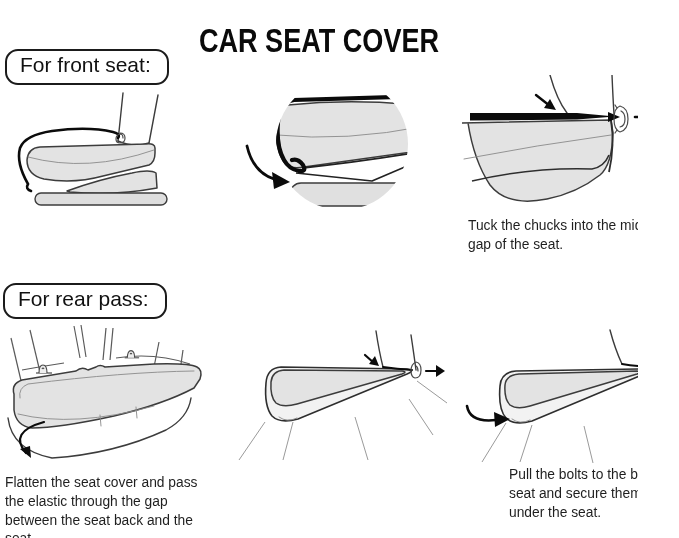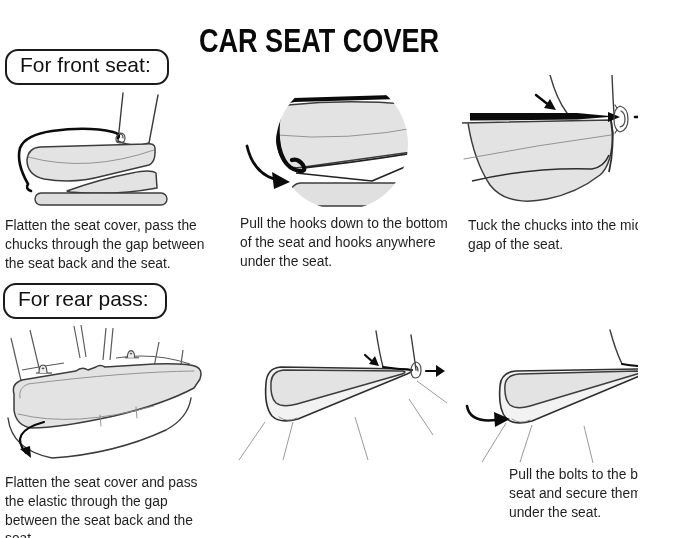--- a/index.html
+++ b/index.html
@@ -105,22 +105,20 @@
     <g>
       <path class="arrow" stroke-width="2.4" d="M74 20 L88 31"></path>
       <polygon class="head" points="82,33 94,35 88,24"></polygon>
     </g>
     <g>
       <path class="arrow" stroke-width="2.6" d="M173 42 L191 42"></path>
       <polygon class="head" points="188,35 199,42 188,49"></polygon>
     </g>
   </svg>
 
-  <p class="caption cap-f1">Flatten the seat cover, pass the chucks through the gap between the seat back and the seat.</p>
-  <p class="caption cap-f2">Pull the hooks down to the bottom of the seat and hooks anywhere under the seat.</p>
   <p class="caption cap-f3">Tuck the chucks into the middle gap of the seat.</p>
 
   <div class="seat-label label-rear">For rear pass:</div>
 
   <svg class="illu i4" width="222" height="144" viewBox="0 0 222 144">
     <g stroke="#5a5a5a" stroke-width="1.2" fill="none">
       <path d="M7 16 L22 80"></path>
       <path d="M26 8 L36 50"></path>
       <path d="M70 4 L76 36"></path>
         <path d="M77 3 L82 35"></path>

